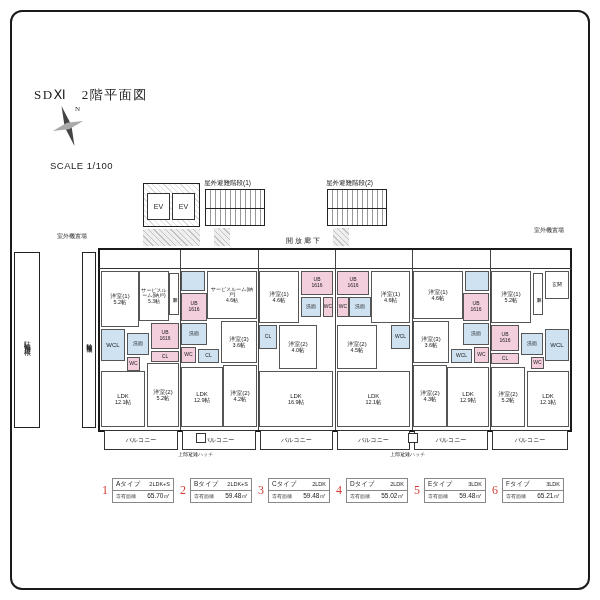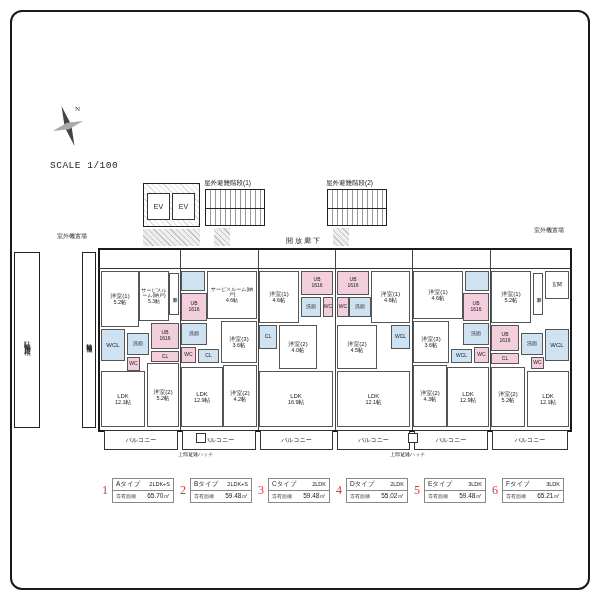--- a/index.html
+++ b/index.html
@@ -1,21 +1,21 @@
 <!DOCTYPE html>
 <html><head>
 <meta charset="utf-8">
 <style>
   *{margin:0;padding:0;box-sizing:border-box}
   html,body{width:600px;height:600px;background:#fff}
   body{font-family:"Liberation Sans",sans-serif;color:#222;position:relative;overflow:hidden}
   .page{position:absolute;inset:0}
   .frame{position:absolute;left:10px;top:10px;right:10px;bottom:10px;border:2px solid #1a1a1a;border-radius:12px}
   .title{position:absolute;left:34px;top:86px;font-family:"Liberation Serif",serif;font-size:13px;letter-spacing:1.5px;white-space:nowrap}
-  .scale{position:absolute;left:50px;top:160px;font-family:Liberation Mono, monospace;font-size:9.5px;letter-spacing:.5px}
+  .scale{position:absolute;left:50px;top:160px;font-family:Liberation Sans, sans-serif;font-size:9.5px;letter-spacing:.5px}
   .compass{position:absolute;left:48px;top:102px}
   .lbl{position:absolute;font-size:6.5px;color:#222;white-space:nowrap}
   .building{position:absolute;left:98px;top:248px;width:474px;height:184px;border:2px solid #1a1a1a;background:#fff}
   .corridor-line{position:absolute;left:98px;top:268px;width:474px;height:0;border-top:1.2px solid #333}
   .unit-divider{position:absolute;top:250px;width:0;height:180px;border-left:1.5px solid #444}
   .room{position:absolute;border:1px solid #555;background:#fff;display:flex;flex-direction:column;align-items:center;justify-content:center;text-align:center;overflow:hidden}
   .room.pink{background:#f3cfdd}
   .room.blue{background:#cfe2f2}
   .rlabel{font-size:6px;line-height:1.15}
   .rsize{font-size:5.5px;line-height:1.1}
@@ -42,20 +42,21 @@
   .lg-layout{font-size:5.5px}
   .lg-arealabel{font-size:5px;color:#444}
   .lg-area{font-size:6.5px}
 </style>
 </head>
 <body>
 
 <div class="page">
   <div class="frame"></div>
 
+  <div class="title">SDⅪ　2階平面図</div>
 
   <svg class="compass" width="40" height="48" viewBox="0 0 40 48">
     <g transform="rotate(-18 20 24)">
       <polygon points="20,3 23.5,24 20,45 16.5,24" fill="#444"></polygon>
       <polygon points="4,24 20,20.5 36,24 20,27.5" fill="#aaa"></polygon>
     </g>
     <text x="27" y="9" font-size="7" fill="#333" font-family="Liberation Serif, serif">N</text>
   </svg>
 
   <div class="scale">SCALE 1/100</div>

